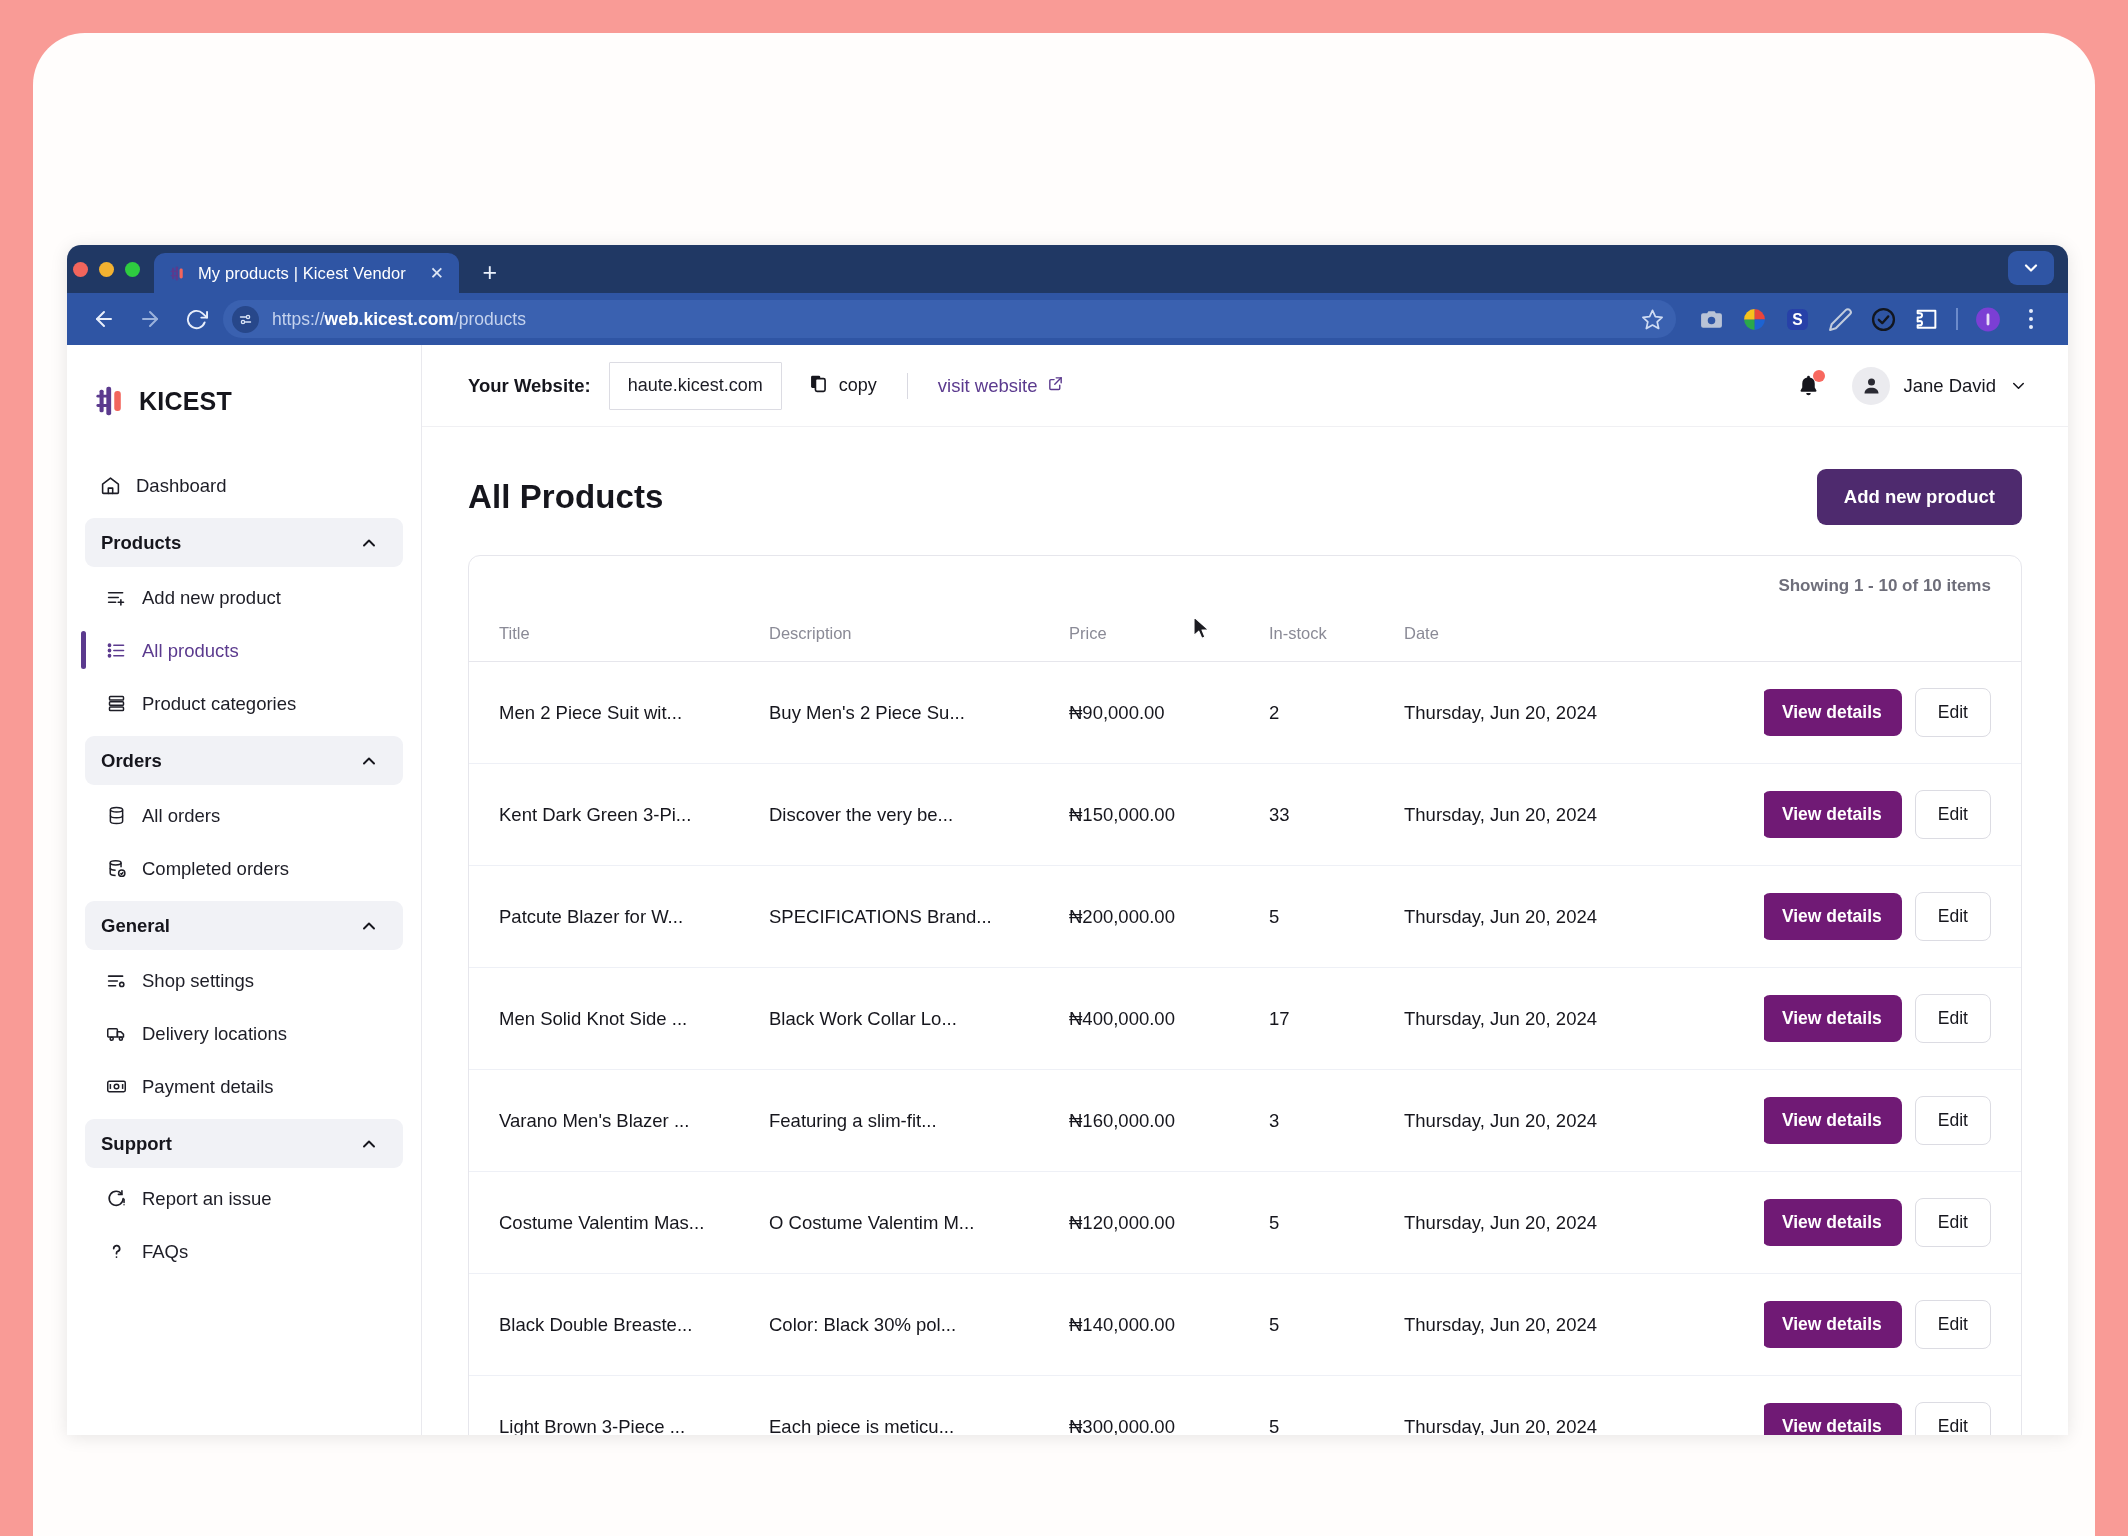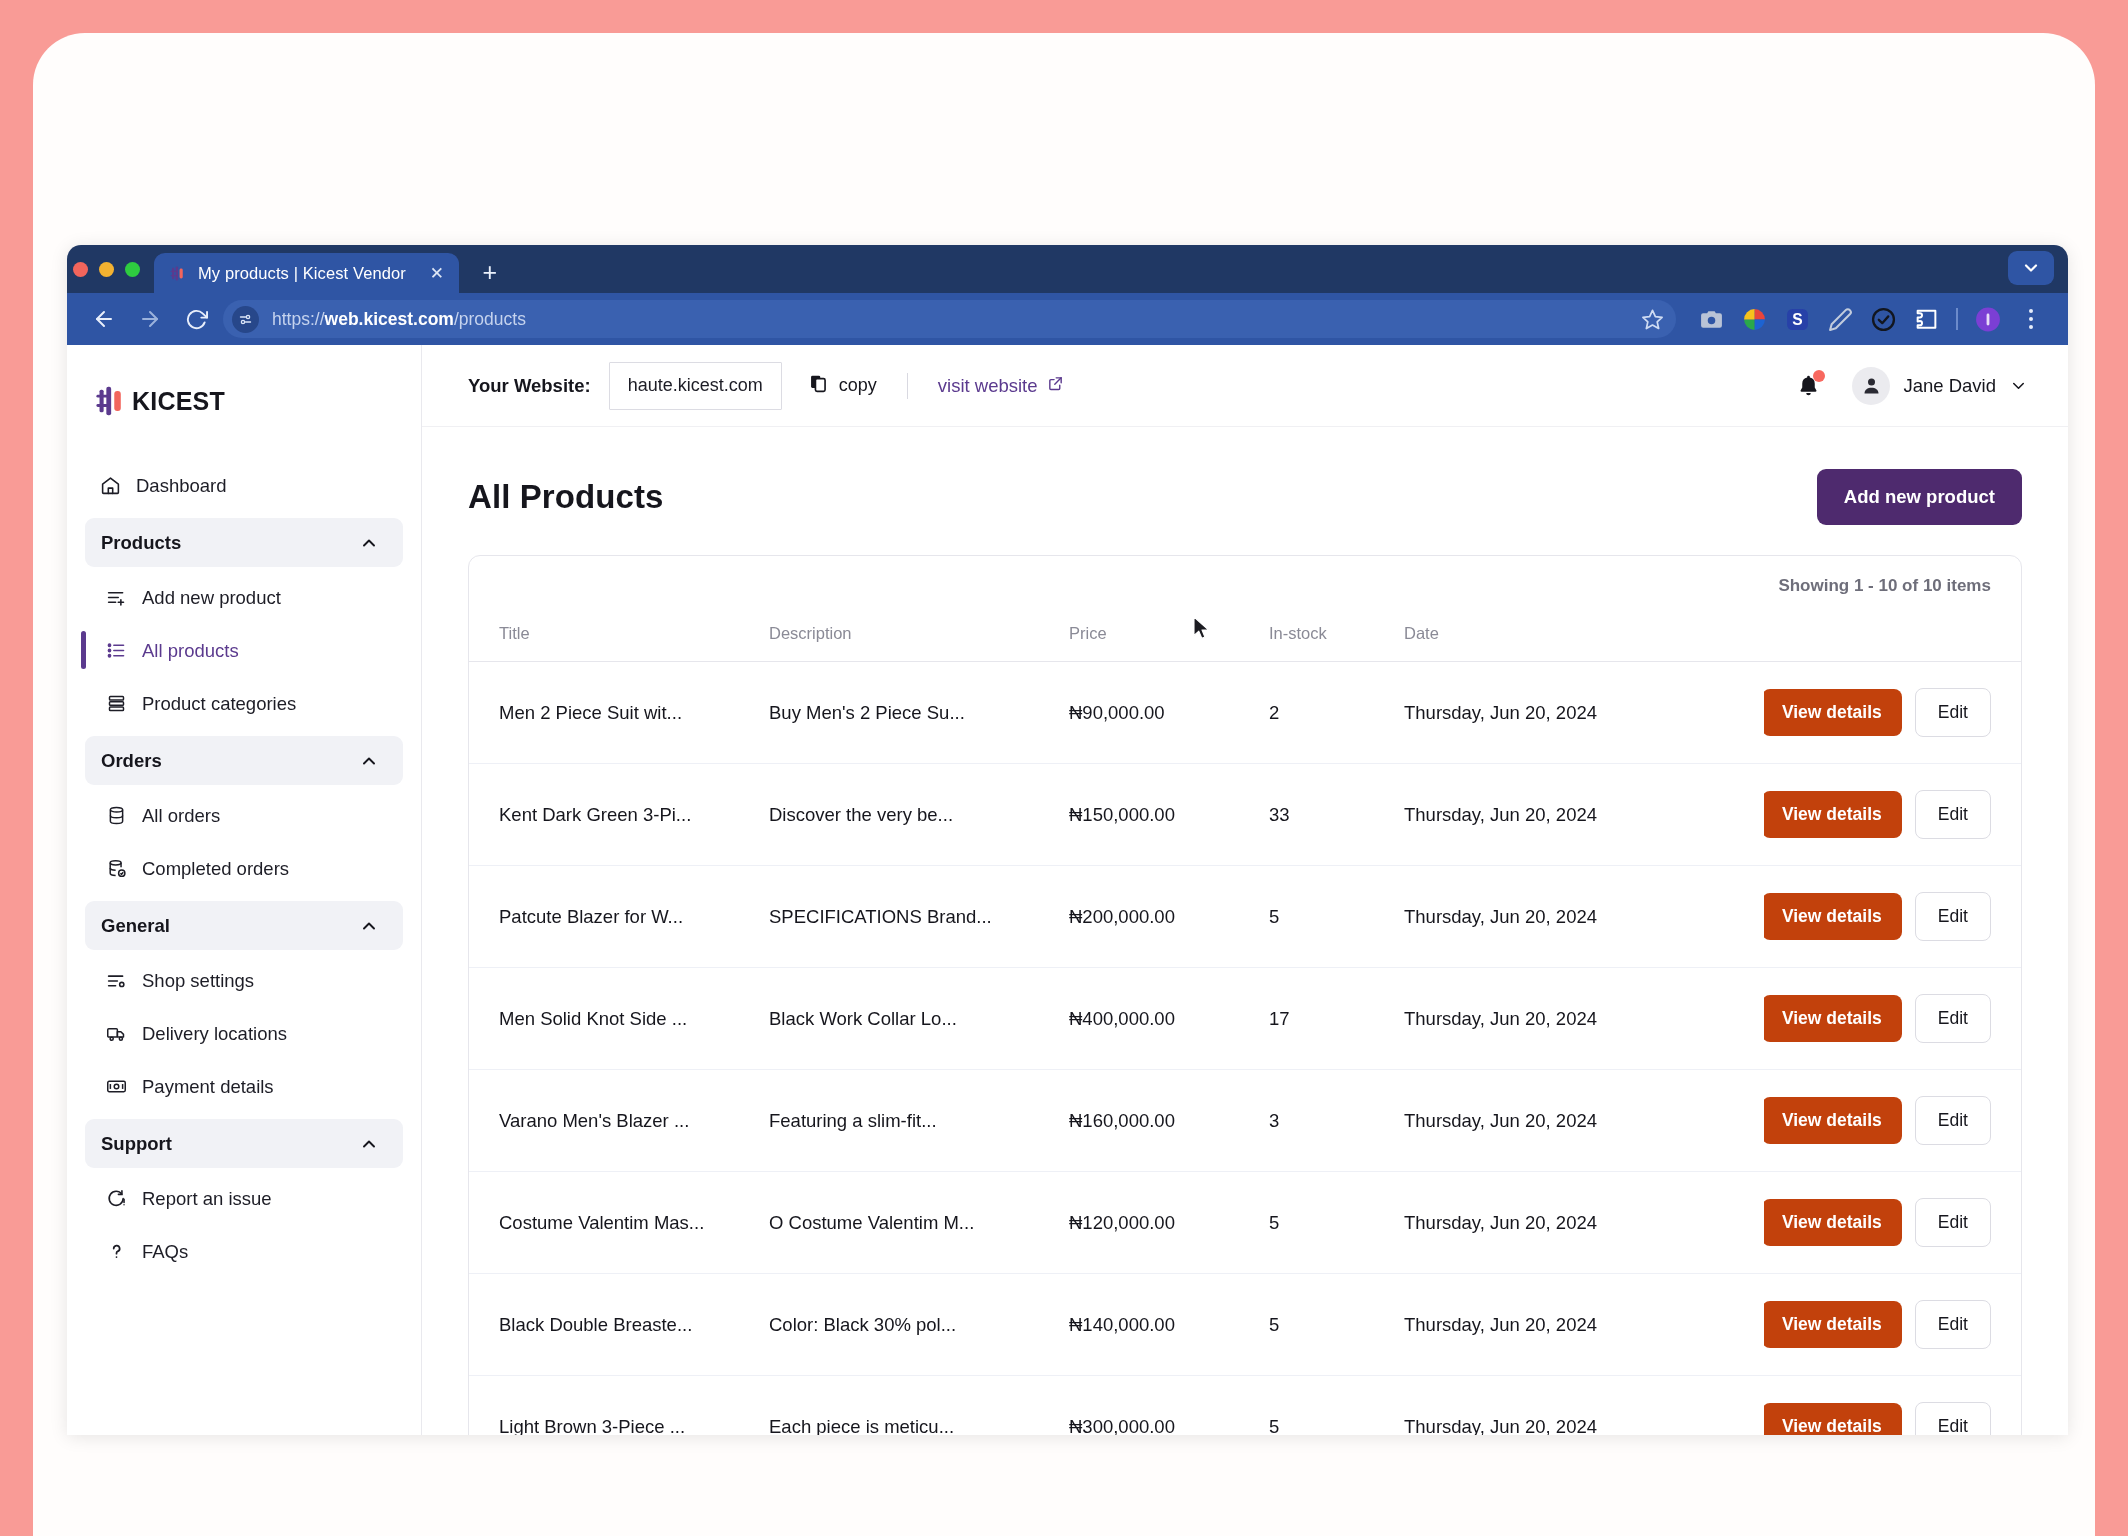--- a/index.html
+++ b/index.html
@@ -108,21 +108,21 @@
 
   
   .viewport { height: calc(1190px - 100px); background:#ffffff; display:flex; overflow:hidden; }
 
   
   .sidebar {
     width: 355px; flex: none; background:#ffffff;
     border-right: 1px solid #e9e9ee;
     padding-top: 26px;
   }
-  .brand { display:flex; align-items:center; gap: 3px; padding: 0 0 0 28px; height: 60px; }
+  .brand { display:flex; align-items:center; gap: 10px; padding: 0 0 0 28px; height: 60px; }
   .brand-mark { width: 34px; height: 34px; flex:none; }
   .brand-name { font-size: 25px; font-weight: 800; color:#16161d; letter-spacing: .2px; }
 
   .nav { margin-top: 28px; padding: 0 18px; }
   .nav-item {
     display:flex; align-items:center; gap: 15px;
     height: 53px; padding-left: 14px; border-radius: 9px;
     color:#1d1d26; font-size: 18.5px;
     position: relative;
   }
@@ -202,21 +202,21 @@
   }
   .c-title { width: 300px; padding-left: 30px !important; }
   .c-desc { width: 300px; }
   .c-price { width: 200px; }
   .c-stock { width: 135px; }
   .c-date { width: 360px; }
   .c-act { width: auto; }
   thead .c-title { padding-left: 30px; }
   .actions { display:flex; align-items:center; justify-content:flex-end; gap: 13px; padding-right: 30px; }
   .btn-view {
-    background:#c2410c; color:#fff; border:none; border-radius:8px;
+    background:#701a75; color:#fff; border:none; border-radius:8px;
     font-size: 17.5px; font-weight:600; padding: 13px 20px; font-family: inherit;
   }
   .btn-edit {
     background:#fff; color:#16161d; border:1px solid #dcdce3; border-radius:8px;
     font-size: 17.5px; padding: 13px 22px; font-family: inherit;
   }
 
   
   #cursor { position:absolute; left: 1193px; top: 616px; width: 20px; height: 26px; pointer-events:none; }
 </style>

